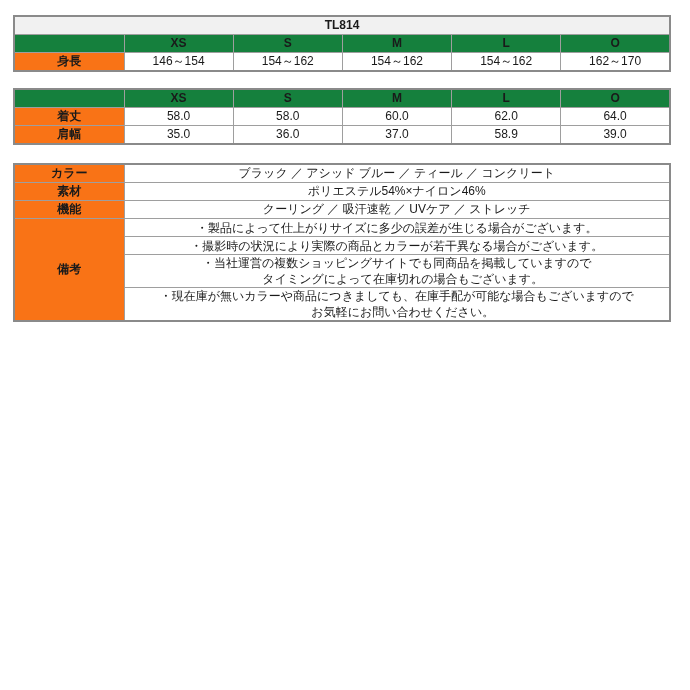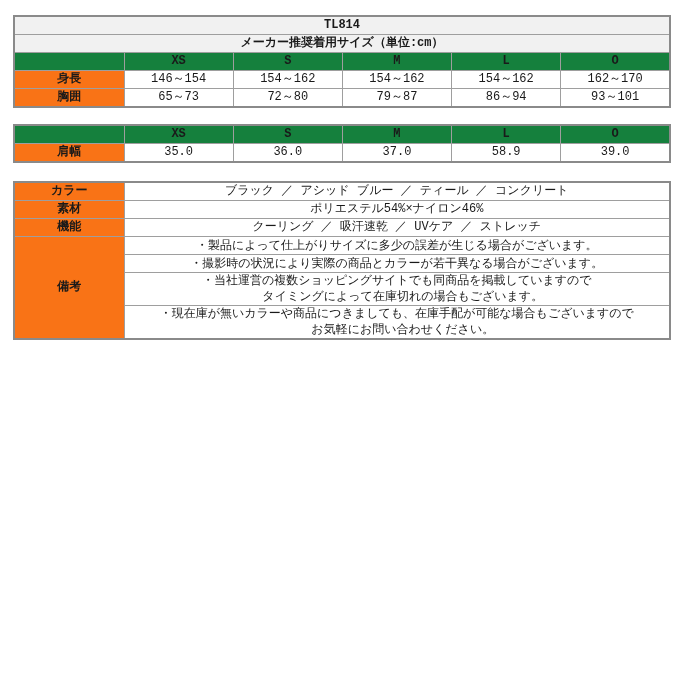--- a/index.html
+++ b/index.html
@@ -10,21 +10,20 @@
     height: 690px;
     font-family: "Liberation Sans", "DejaVu Sans", sans-serif;
     font-size: 12px;
     color: #1a1a1a;
   }
   .sheet {
     position: absolute;
     left: 13px;
     top: 15px;
     width: 658px;
-    font-family: Liberation Mono, monospace;
   }
   table.spec {
     width: 658px;
     table-layout: fixed;
     border-collapse: collapse;
     border: 2px solid #8a8a8a;
   }
   table.spec td {
     border: 1px solid #9e9e9e;
     height: 17px;
@@ -91,46 +90,35 @@
         <col>
         <col>
         <col>
         <col>
     </colgroup>
     <tbody>
         <tr>
       <td class="title-cell" colspan="6">TL814</td>
     </tr>
     <tr>
-      <td class="title-cell" colspan="6">メーカー推奨着用サイズ（単位:cm）</td>
-    </tr>
-    <tr>
       <td class="hdr"></td>
       <td class="hdr">XS</td>
       <td class="hdr">S</td>
       <td class="hdr">M</td>
       <td class="hdr">L</td>
       <td class="hdr">O</td>
     </tr>
     <tr>
       <td class="lbl">身長</td>
       <td>146～154</td>
       <td>154～162</td>
       <td>154～162</td>
       <td>154～162</td>
       <td>162～170</td>
     </tr>
-    <tr>
-      <td class="lbl">胸囲</td>
-      <td>65～73</td>
-      <td>72～80</td>
-      <td>79～87</td>
-      <td>86～94</td>
-      <td>93～101</td>
-    </tr>
   </tbody>
     </table>
 
   <div class="gap-a"></div>
 
   <table class="spec">
     <colgroup>
       <col style="width:110px">
         <col>
         <col>
@@ -141,20 +129,28 @@
     <tbody>
     <tr>
       <td class="hdr"></td>
       <td class="hdr">XS</td>
       <td class="hdr">S</td>
       <td class="hdr">M</td>
       <td class="hdr">L</td>
       <td class="hdr">O</td>
     </tr>
     <tr>
+      <td class="lbl">着丈</td>
+      <td>58.0</td>
+      <td>58.0</td>
+      <td>60.0</td>
+      <td>62.0</td>
+      <td>64.0</td>
+    </tr>
+    <tr>
       <td class="lbl">肩幅</td>
       <td>35.0</td>
       <td>36.0</td>
       <td>37.0</td>
       <td>58.9</td>
       <td>39.0</td>
     </tr>
   </tbody>
     </table>
 

